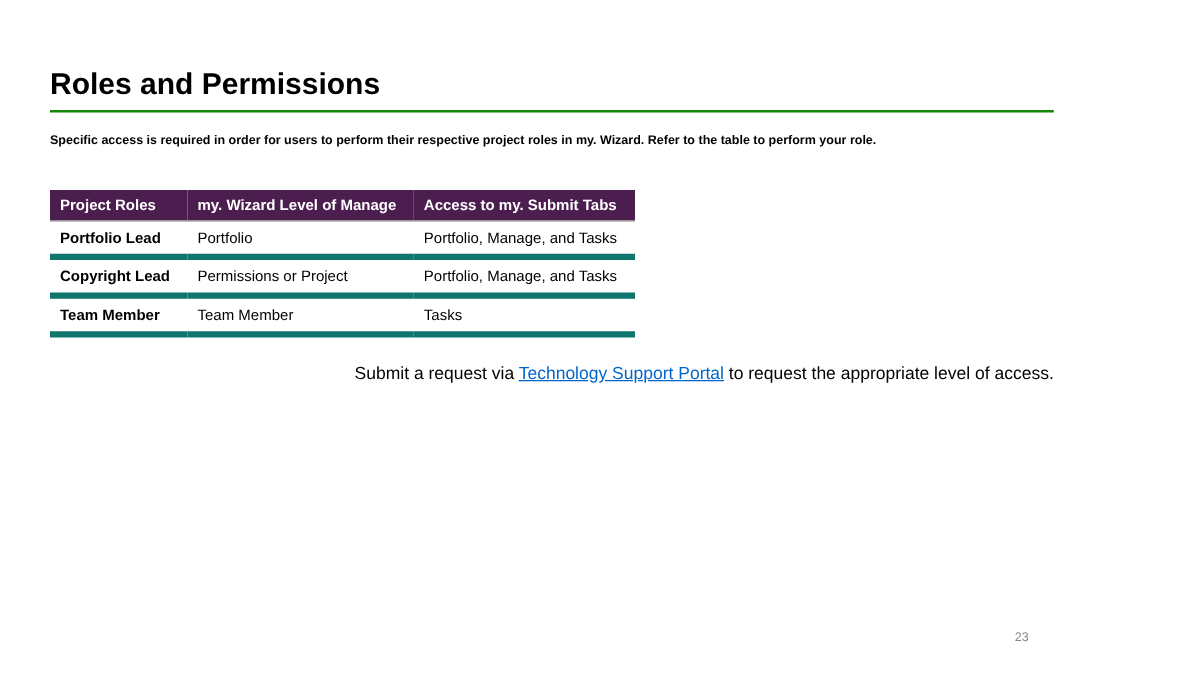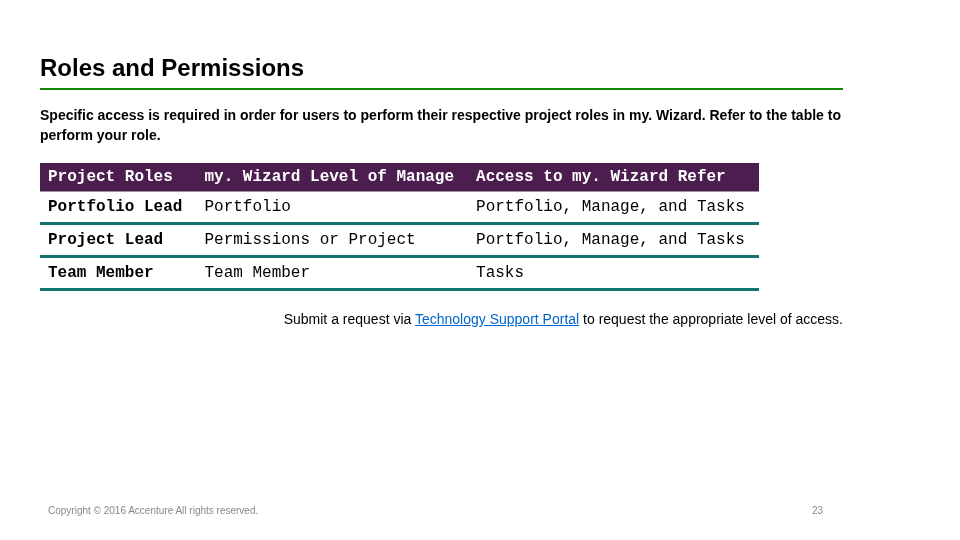--- a/index.html
+++ b/index.html
@@ -1,23 +1,23 @@
 <!DOCTYPE html>
 <html><head>
 <meta charset="utf-8">
 <style>
   * { box-sizing: border-box; margin: 0; padding: 0; }
   html, body { width: 960px; height: 540px; background: #fff; font-family: Arial, Helvetica, sans-serif; color: #000; }
   .slide { position: relative; width: 859px; height: 540px; padding: 54px 16px 0 40px; }
   .title { font-size: 24px; font-weight: bold; margin-bottom: 6px; }
   .title-rule { border: none; border-top: 2px solid #118800; margin-bottom: 16px; }
-  .intro { font-size: 14px; font-weight: bold; line-height: 1.4; margin-bottom: 18px; }
-  table.roles { border-collapse: collapse; font-size: 16px; font-family: Liberation Mono, monospace; }
+  .intro { font-size: 10px; font-weight: bold; line-height: 1.4; margin-bottom: 32px; }
+  table.roles { border-collapse: collapse; font-size: 12px; }
   table.roles th { background: #4b1e4f; color: #fff; text-align: left; font-weight: bold; padding: 5px 14px 5px 8px; border-bottom: 1px solid #999; }
-  table.roles td { padding: 6px 14px 6px 8px; border-bottom: 3px solid #0f766e; font-weight: bold; }
+  table.roles td { padding: 6px 14px 6px 8px; border-bottom: 5px solid #0f766e; font-weight: bold; }
   table.roles td.mid, table.roles td.right { font-weight: normal; }
   table.roles td.left { font-weight: bold; }
   .submit { font-size: 14px; margin-top: 20px; text-align: right; }
   .submit a { color: #0066cc; text-decoration: underline; }
   .note { position: absolute; left: 34px; right: 40px; bottom: 60px; font-size: 13.5px; line-height: 1.3; }
   .note .label { font-weight: bold; }
   .copyright { position: absolute; left: 48px; bottom: 24px; font-size: 10px; color: #888; }
   .pagenum { position: absolute; right: 36px; bottom: 24px; font-size: 10px; color: #888; }
 </style>
 </head>
@@ -28,43 +28,42 @@
   <h1 class="title">Roles and Permissions</h1>
   <hr class="title-rule">
 
   <p class="intro">Specific access is required in order for users to perform their respective project roles in my. Wizard. Refer to the table to perform your role.</p>
 
   <table class="roles">
     <thead>
       <tr>
         <th>Project Roles</th>
         <th>my. Wizard Level of Manage</th>
-        <th>Access to my. Wizard Refer</th>
+        <th>Access to my. Submit Tabs</th>
       </tr>
     </thead>
     <tbody>
       <tr>
         <td class="left">Portfolio Lead</td>
         <td class="mid">Portfolio</td>
         <td class="right">Portfolio, Manage, and Tasks</td>
       </tr>
       <tr>
-        <td class="left">Project Lead</td>
+        <td class="left">Copyright Lead</td>
         <td class="mid">Permissions or Project</td>
         <td class="right">Portfolio, Manage, and Tasks</td>
       </tr>
       <tr>
         <td class="left">Team Member</td>
         <td class="mid">Team Member</td>
         <td class="right">Tasks</td>
       </tr>
     </tbody>
   </table>
 
   <p class="submit">
     <span>Submit a request via </span><a href="#">Technology Support Portal</a><span> to request the appropriate level of access.</span>
   </p>
 
 
-  <div class="copyright">Copyright © 2016 Accenture  All rights reserved.</div>
   <div class="pagenum">23</div>
 
 </div>
 
 </body></html>

